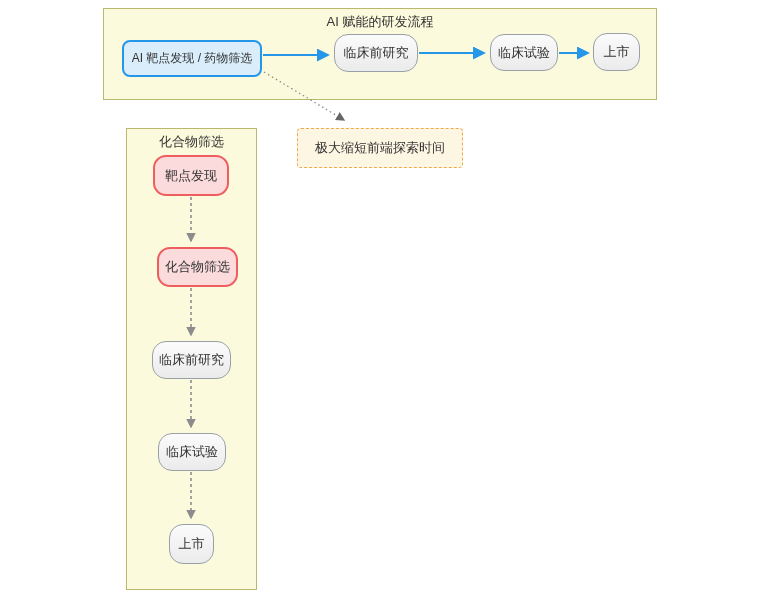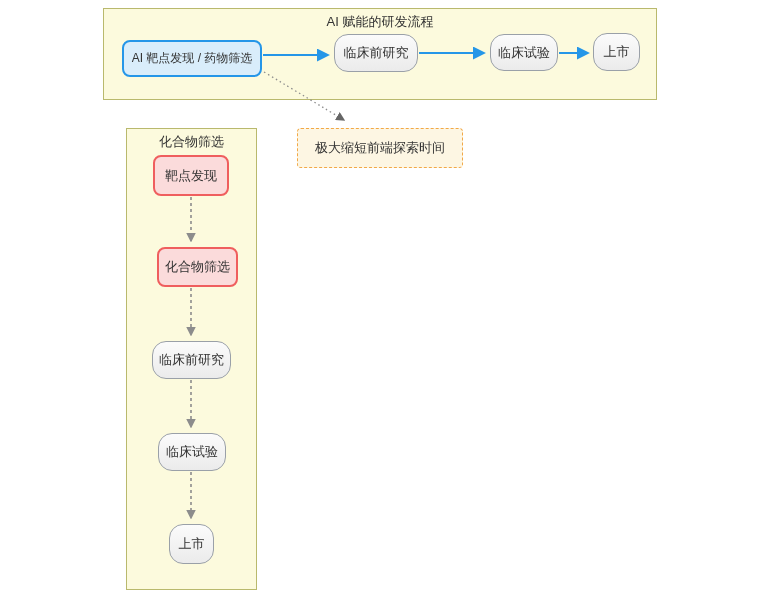--- a/index.html
+++ b/index.html
@@ -37,21 +37,21 @@
   }
   .node.blue{
     background:var(--node-blue-fill,#d9edfb);
     border:2px solid var(--node-blue-border,#2596e8);
     border-radius:8px;
     font-size:12px;
   }
   .node.pink{
     background:var(--node-pink-fill,#fbdbdb);
     border:2px solid var(--node-pink-border,#ef5e5e);
-    border-radius:8px;
+    border-radius:13px;
   }
   .note{
     position:absolute;
     display:flex;align-items:center;justify-content:center;
     box-sizing:border-box;
     background:var(--note-fill,#fdf6e3);
     border:1.5px dashed var(--note-border,#f2a847);
     border-radius:4px;
     font-size:13px;white-space:nowrap;
     color:var(--text,#333);

